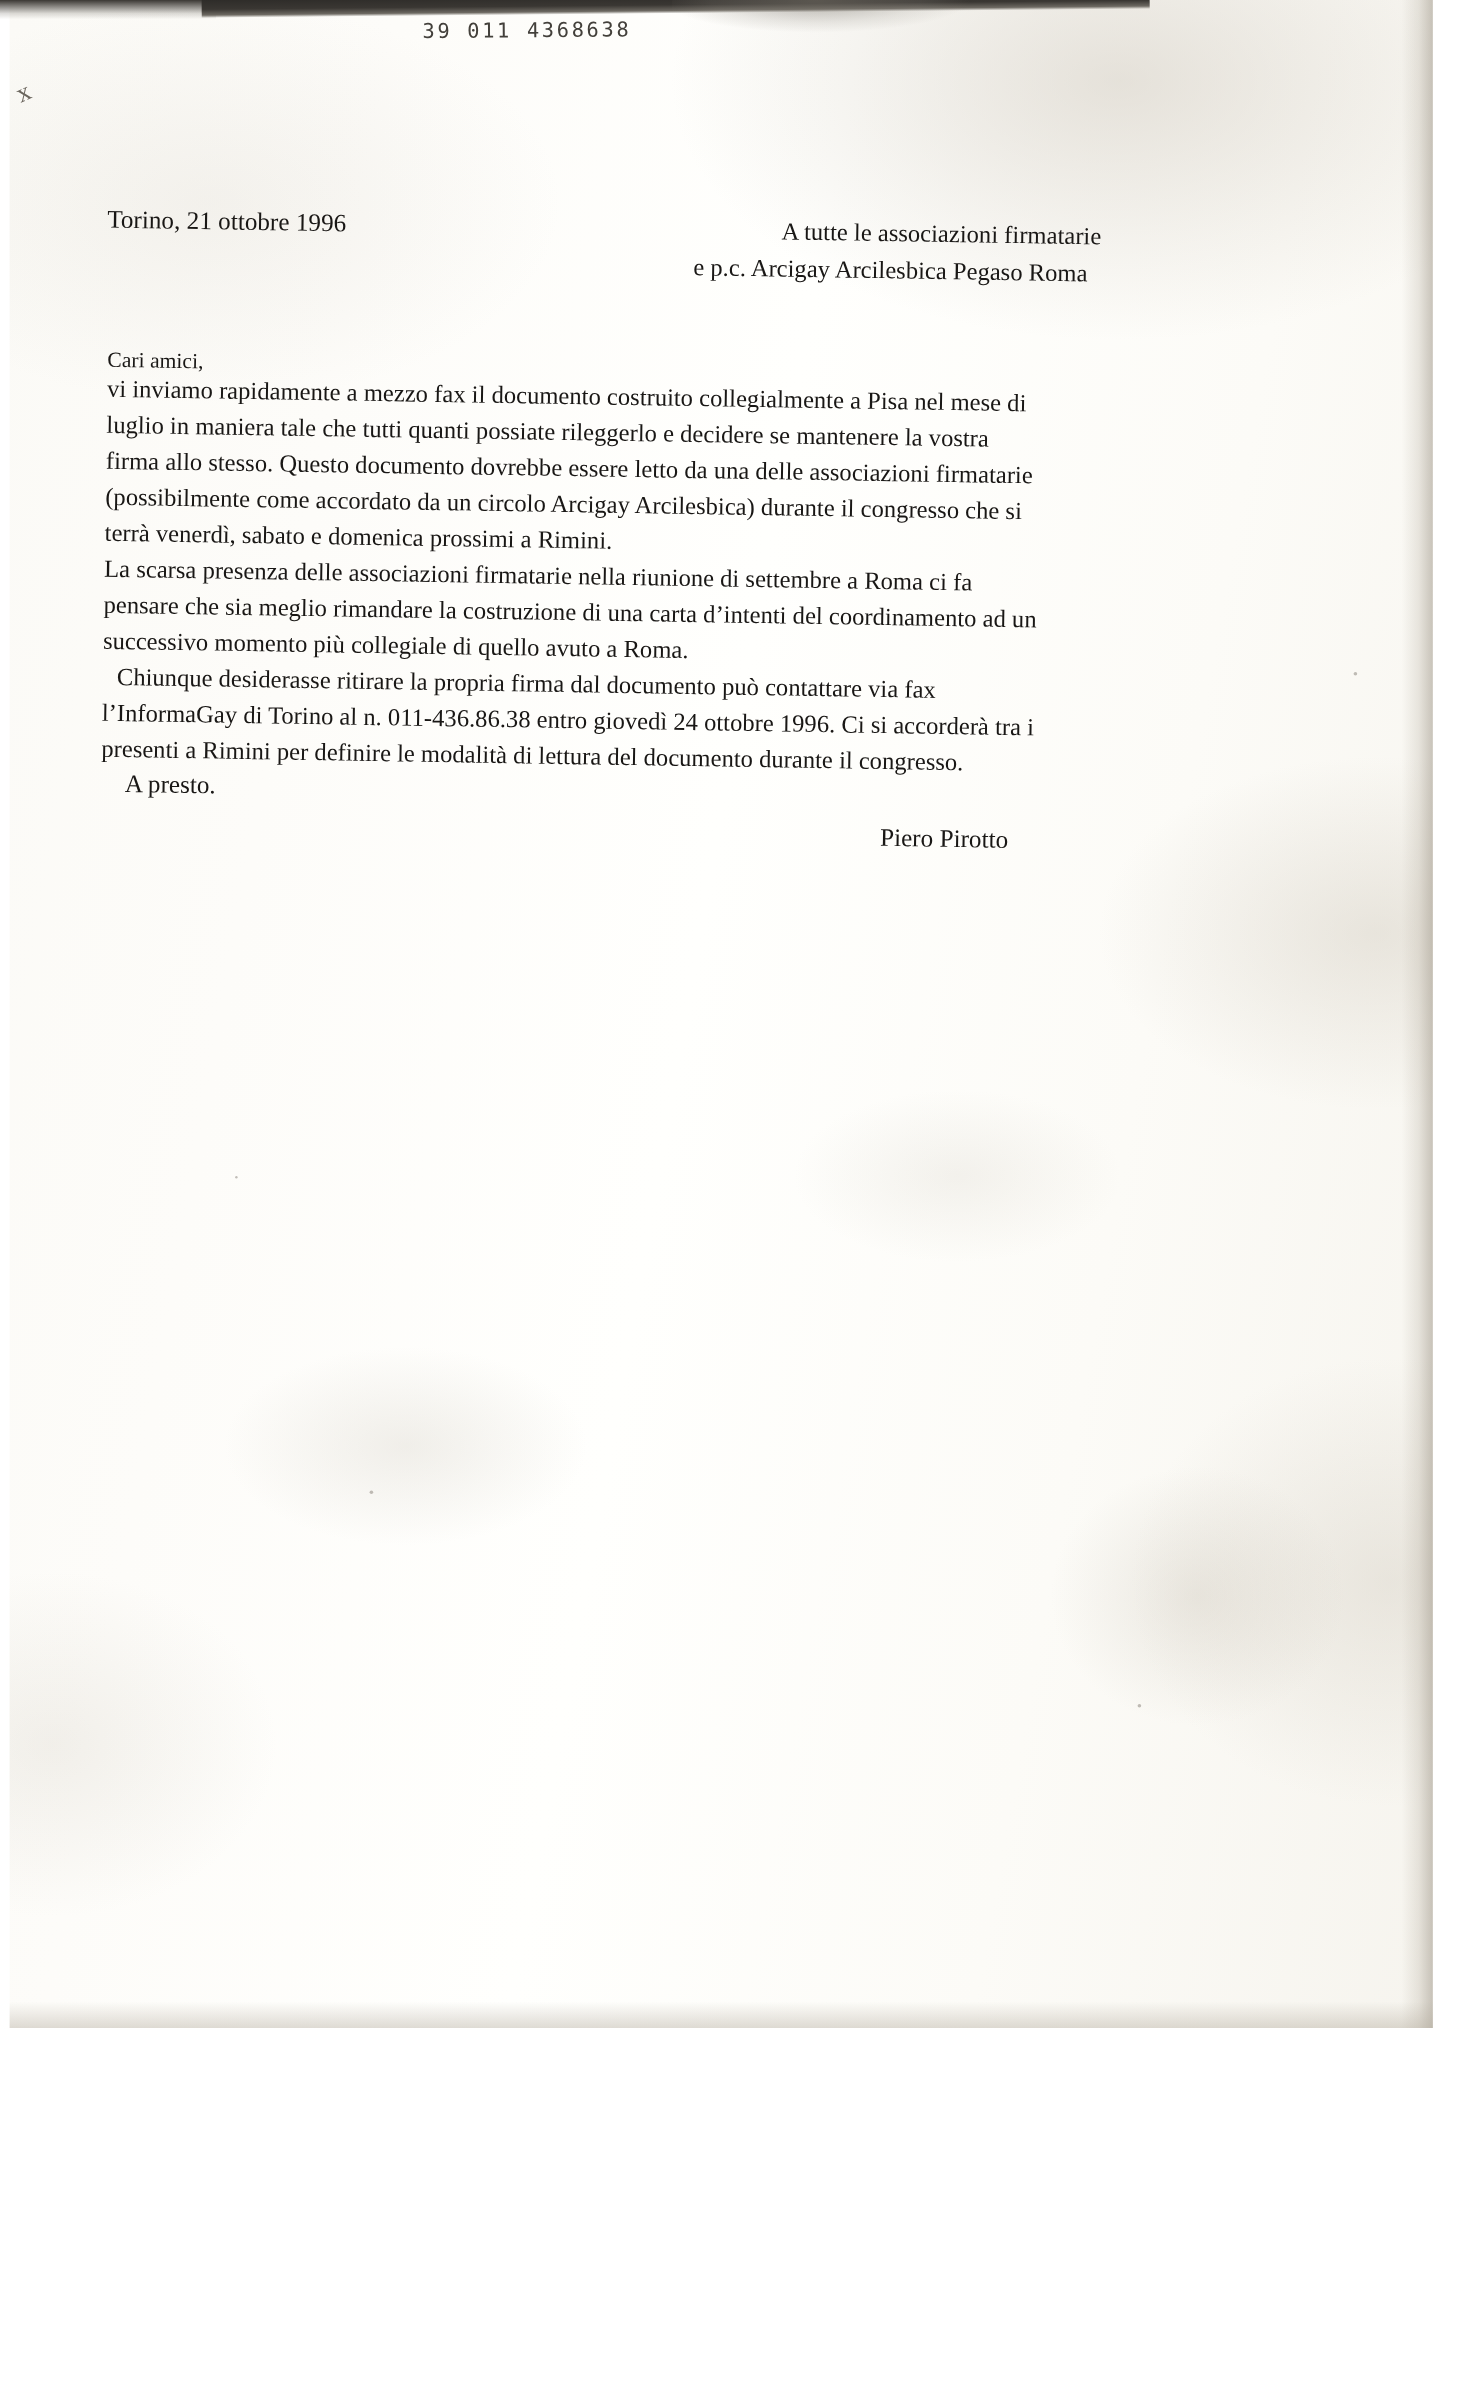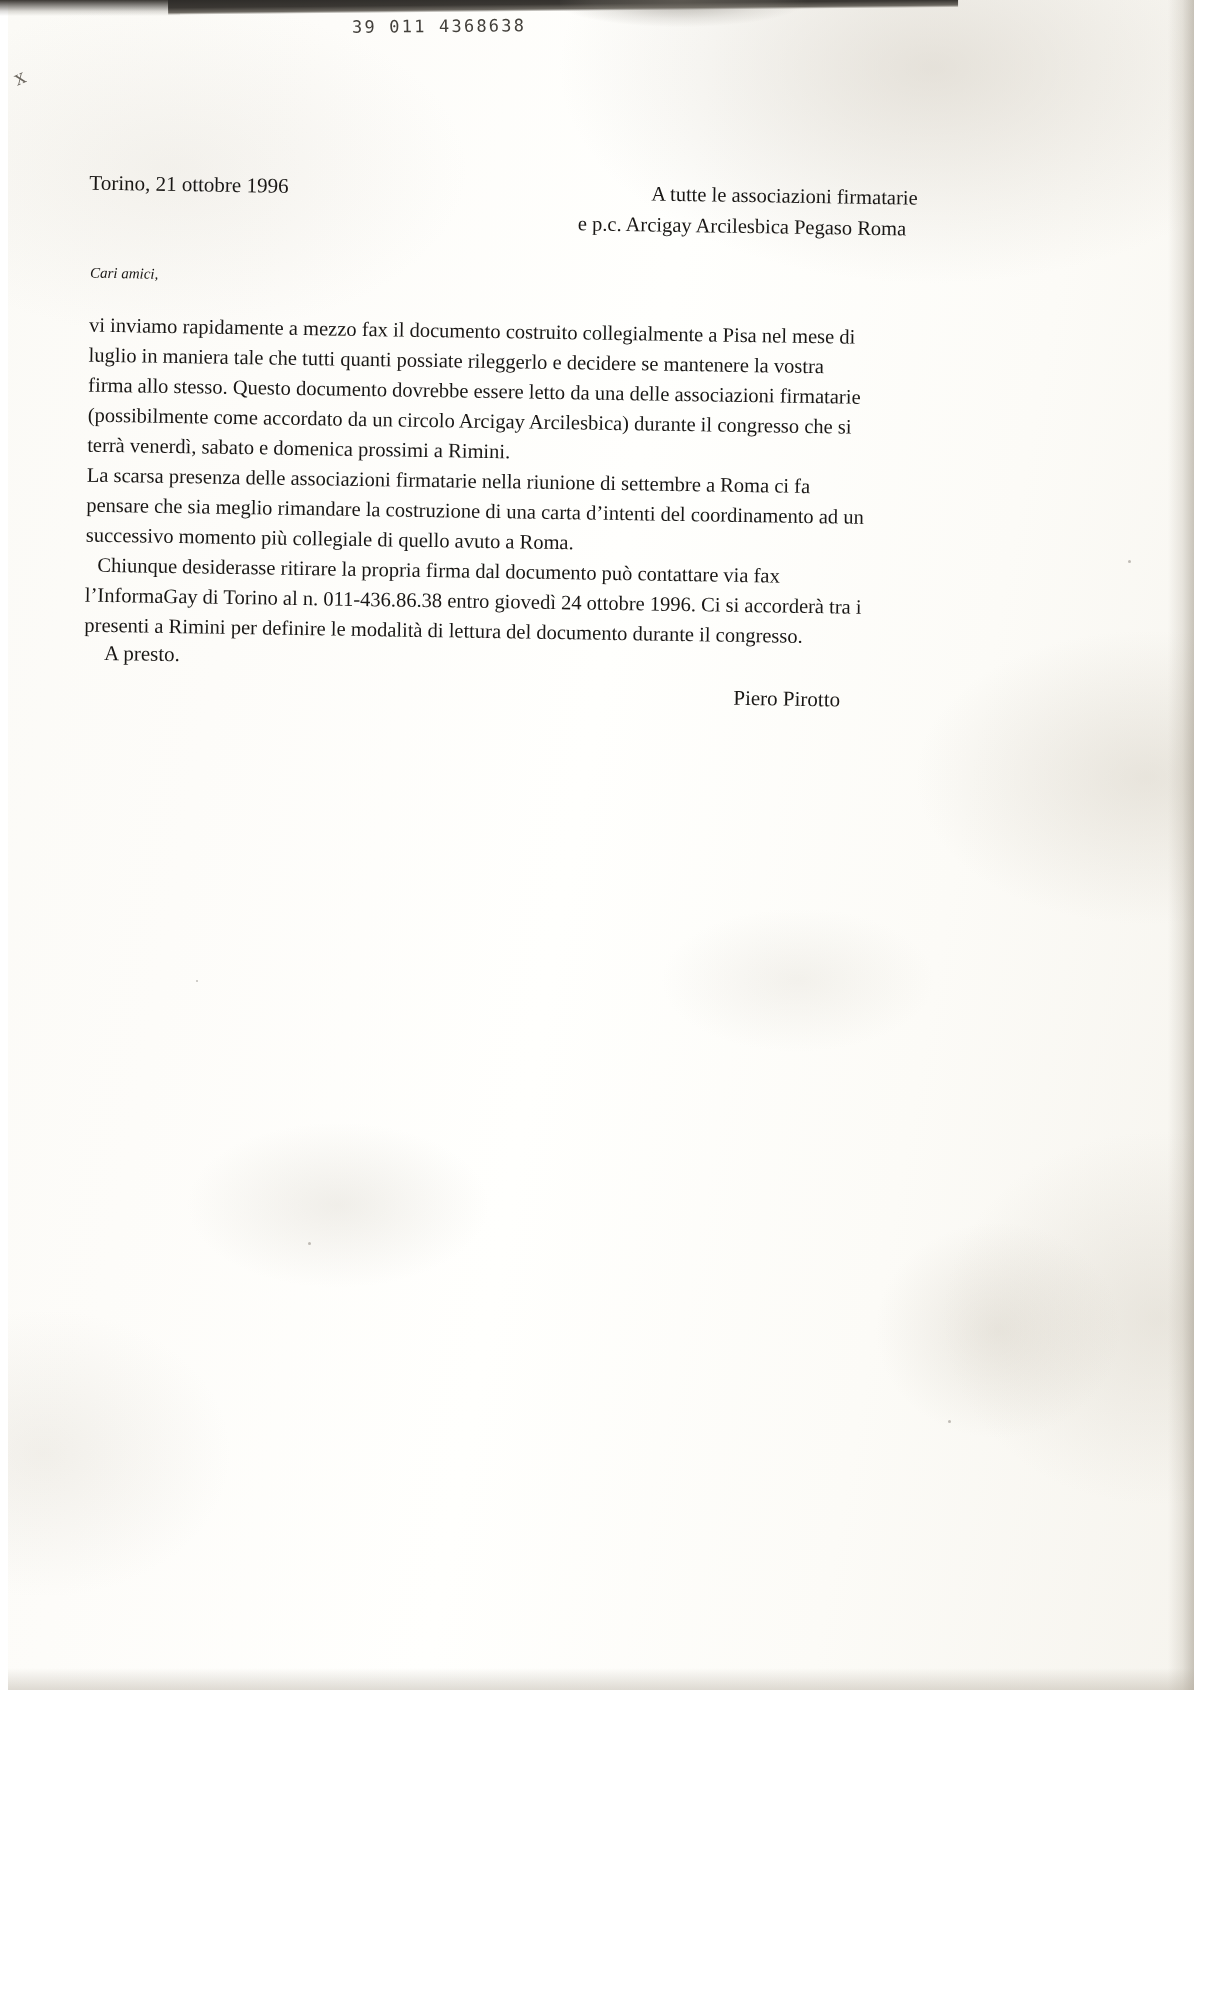--- a/index.html
+++ b/index.html
@@ -139,23 +139,22 @@
     font-size: 20.5px;
   }
   .recip-2 {
     left: 575px;
     top: 209px;
     font-size: 20.5px;
   }
 
   .salutation {
     left: 88px;
-    top: 269px;
-    font-size: 15px;
-    font-style: italic;
+    top: 294px;
+    font-size: 18px;
   }
 
   .body-line {
     left: 88px;
     font-size: 20.5px;
   }
 
   .closing {
     left: 108px;
     top: 646px;

